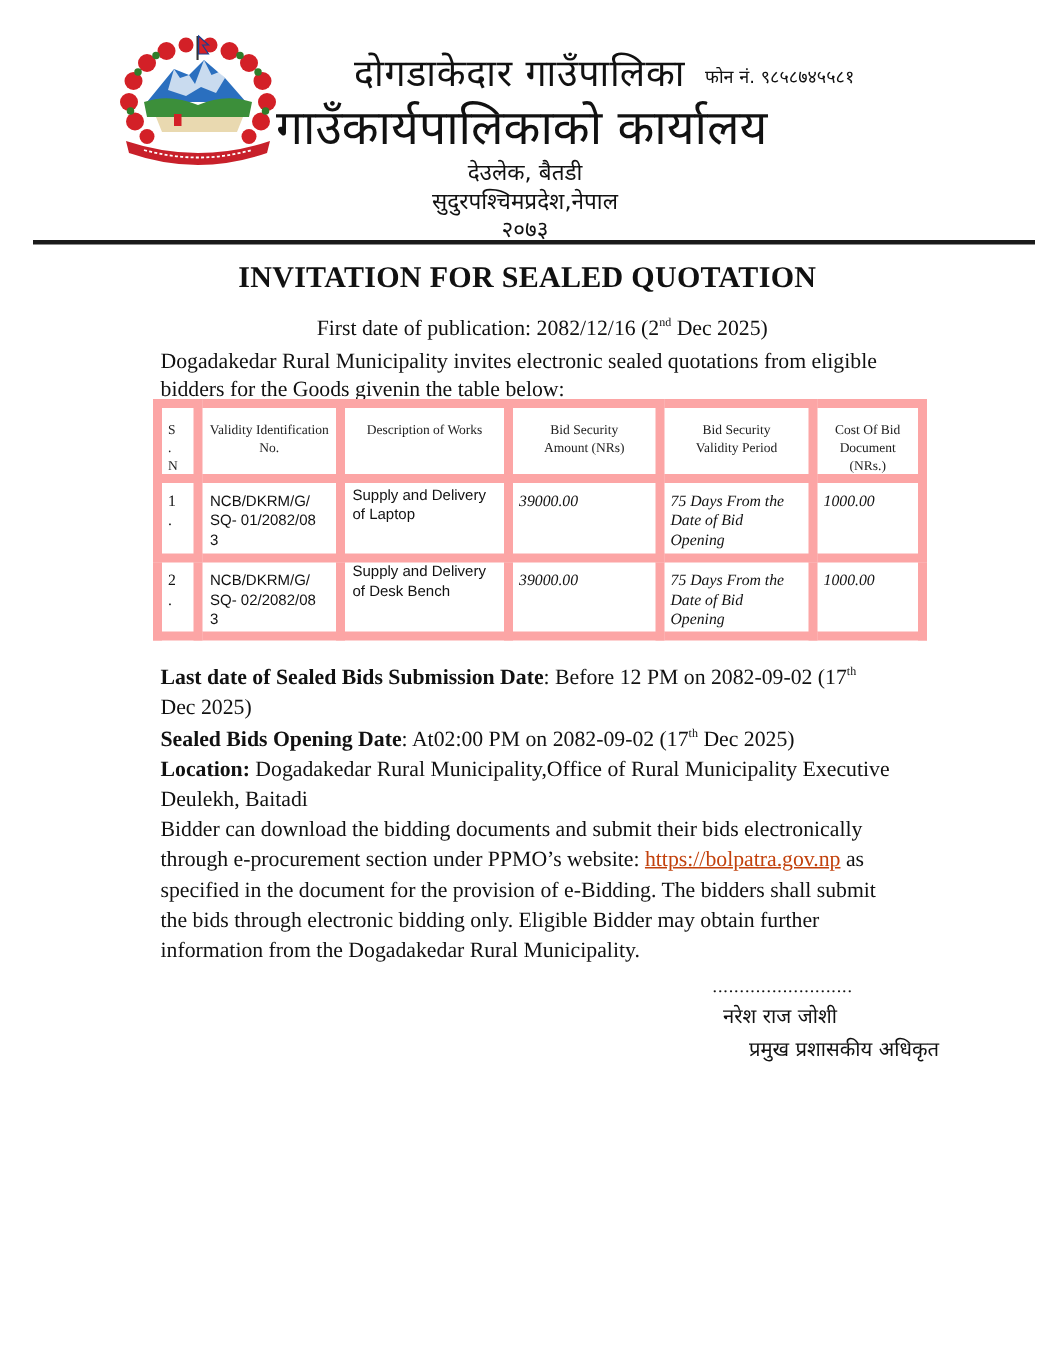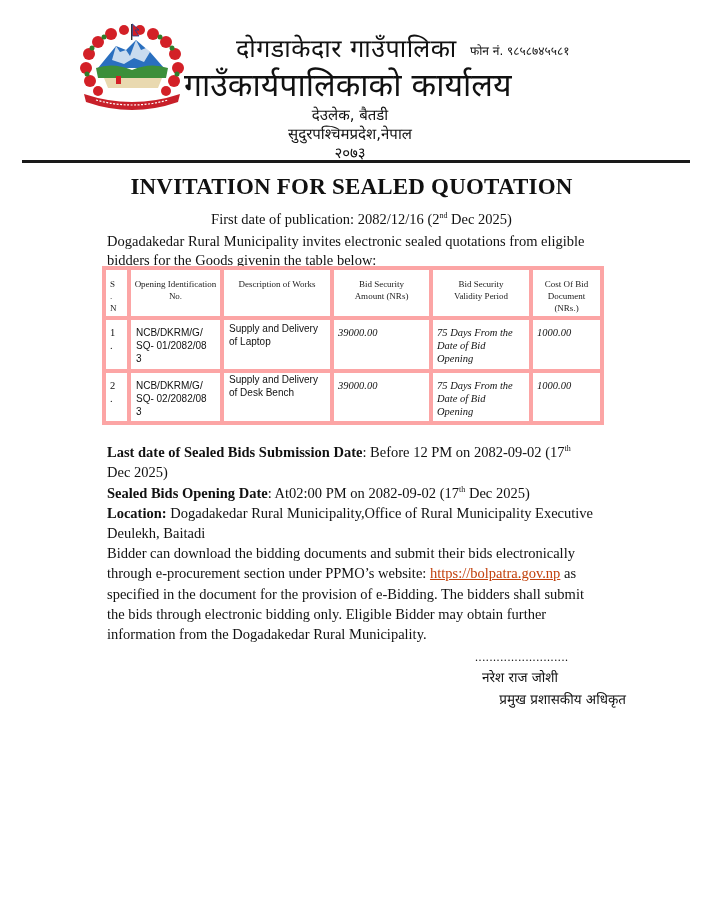--- a/index.html
+++ b/index.html
@@ -9,26 +9,26 @@
 
   #logo { position: absolute; left: 78px; top: 22px; width: 108px; height: 90px; }
 
   .hdr-line1 { position: absolute; left: 236px; top: 30px; font-size: 25px; letter-spacing: 0.5px; white-space: nowrap; }
   .hdr-phone { position: absolute; left: 470px; top: 42px; font-size: 12px; white-space: nowrap; }
   .hdr-line2 { position: absolute; left: 184px; top: 62px; font-size: 32px; white-space: nowrap; }
   .hdr-addr { position: absolute; left: 250px; width: 200px; text-align: center; font-size: 15px; white-space: nowrap; }
 
   .rule { position: absolute; left: 22px; top: 160px; width: 668px; height: 3px; background: #1a1a1a; }
 
-  .title { position: absolute; left: 0; top: 174px; width: 703px; text-align: center; font-size: 23px; font-weight: bold; letter-spacing: 0.2px; }
+  .title { position: absolute; left: 0; top: 174px; width: 703px; text-align: center; font-size: 20px; font-weight: bold; letter-spacing: 0.2px; }
   .pubdate { position: absolute; left: 0; top: 211px; width: 703px; text-align: center; font-size: 14.5px; padding-left: 20px; box-sizing: border-box; }
   .intro { position: absolute; left: 107px; top: 232px; width: 490px; font-size: 14.5px; line-height: 19px; }
 
   table.quote { position: absolute; left: 102px; top: 266px; border-collapse: collapse; }
-  table.quote td { border: 4px solid #fca5a5; vertical-align: top; padding: 0; }
+  table.quote td { border: 6px solid #fca5a5; vertical-align: top; padding: 0; }
   .th { font-family: "Liberation Serif", serif; font-size: 9px; line-height: 12px; color: #222; text-align: center; padding-top: 8px !important; }
   .th.sn { text-align: left; padding-left: 4px !important; }
   .cell-serif { font-family: "Liberation Serif", serif; font-size: 10.5px; line-height: 13px; padding: 6px 4px 0 4px !important; font-style: italic; }
   .cell-sans { font-family: "Liberation Sans", sans-serif; font-size: 10px; line-height: 13px; padding: 6px 4px 0 5px !important; }
   .cell-sn { font-family: "Liberation Serif", serif; font-size: 10.5px; line-height: 13px; padding: 6px 3px 0 4px !important; }
 
   .body-block { position: absolute; left: 107px; width: 490px; font-size: 14.5px; line-height: 20.3px; }
   .body-block b { font-weight: bold; }
   sup { font-size: 8px; line-height: 0; vertical-align: super; }
   a.link { color: #c2410c; text-decoration: underline; }
@@ -96,21 +96,21 @@
 <div class="pubdate serif"><span>First date of publication: 2082/12/16 (2</span><sup>nd</sup><span> Dec 2025)</span></div>
 
 <div class="intro serif">Dogadakedar Rural Municipality invites electronic sealed quotations from eligible bidders for the Goods givenin the table below:</div>
 
 <table class="quote">
   <tbody>
       <tr style="height:50px;">
     <td class="th sn" style="width:17px;">
           <div style="width:8px;">S . N</div>
         </td>
-    <td class="th" style="width:89px;">Opening Identification No.</td>
+    <td class="th" style="width:89px;">Validity Identification No.</td>
     <td class="th" style="width:106px;">Description of Works</td>
     <td class="th" style="width:95px;">
           <div style="padding:0 18px;">Bid Security Amount (NRs)</div>
         </td>
     <td class="th" style="width:96px;">
           <div style="padding:0 18px;">Bid Security Validity Period</div>
         </td>
     <td class="th" style="width:67px;">
           <div style="padding:0 6px;">Cost Of Bid Document (NRs.)</div>
         </td>

